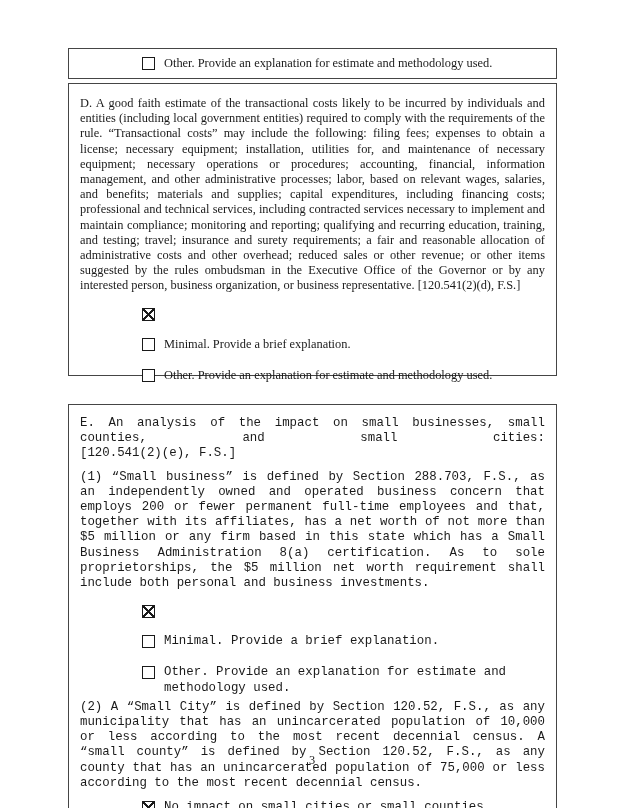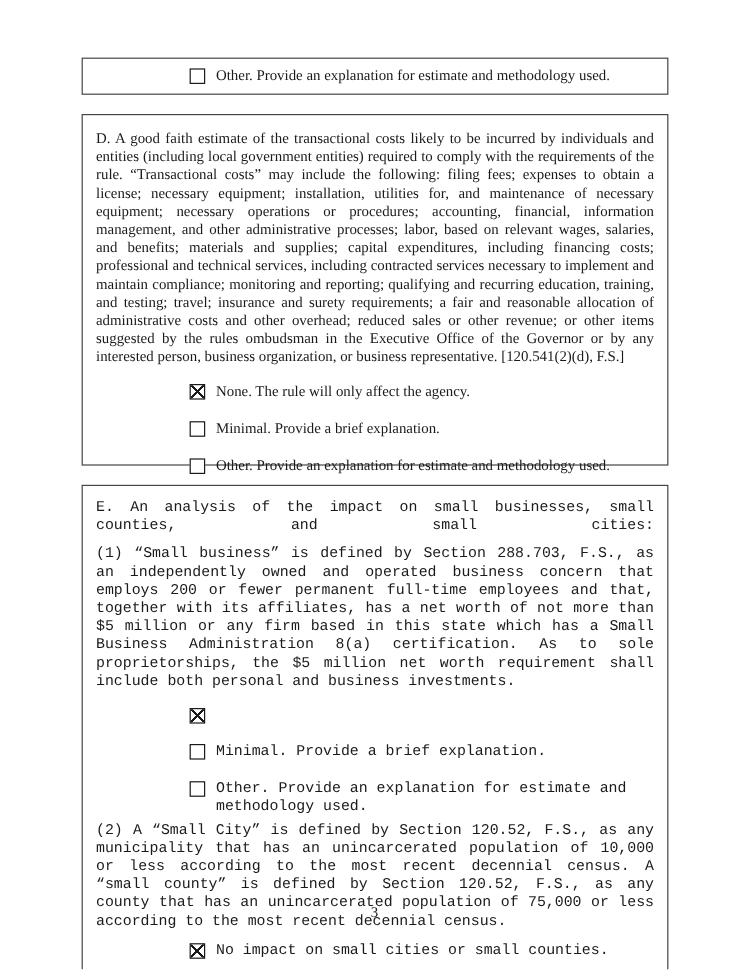--- a/index.html
+++ b/index.html
@@ -21,28 +21,28 @@
   }
   .box{
     position:absolute;
     left:68px;
     width:489px;
     border:1px solid var(--border,#454545);
     padding:0 11px;
     background:var(--paper,#fff);
   }
   #box-carryover{top:48px;height:31px;padding-top:7px;}
-  #box-d{top:95px;height:293px;padding-top:12px;}
+  #box-d{top:83px;height:293px;padding-top:12px;}
   #box-e{top:404px;height:413px;padding-top:11px;font-family:Liberation Mono, monospace;}
   .para{text-align:justify;}
   .just-line{text-align:justify;text-align-last:justify;}
   .opt{
     display:flex;
     align-items:flex-start;
-    margin-left:34px;
+    margin-left:18px;
     margin-top:16px;
     padding-left:44px;
   }
   .opt.first{margin-top:13px;}
   #box-carryover .opt{margin-top:0;}
   .cb{
     flex:none;
     width:13px;height:13px;
     border:1px solid var(--ink,#1a1a1a);
     margin-right:9px;
@@ -75,35 +75,35 @@
       <span class="cb"></span>
       <span class="opt-label">Other.  Provide an explanation for estimate and methodology used.</span>
     </div>
   </div>
 
   <div class="box" id="box-d">
     <div class="para">D. A good faith estimate of the transactional costs likely to be incurred by individuals and entities (including local government entities) required to comply with the requirements of the rule.  “Transactional costs” may include the following:  filing fees;  expenses to obtain a license; necessary equipment;  installation, utilities for, and maintenance of necessary equipment; necessary operations or procedures;  accounting, financial, information management, and other administrative processes;  labor, based on relevant wages, salaries, and benefits;  materials and supplies;  capital expenditures, including financing costs;  professional and technical services, including contracted services  necessary to implement and maintain compliance;  monitoring and reporting;  qualifying and recurring education, training, and testing;  travel;  insurance and surety requirements; a fair and reasonable allocation of administrative costs and other overhead; reduced sales or other revenue;  or other items suggested by the rules ombudsman in the Executive Office of the Governor or by any interested person, business organization, or business representative.  [120.541(2)(d), F.S.]</div>
 
     <div class="opt first">
       <span class="cb checked"></span>
-      <span class="opt-label">None.  The rule will only affect the agency.</span>
     </div>
     <div class="opt">
       <span class="cb"></span>
       <span class="opt-label">Minimal.  Provide a brief explanation.</span>
     </div>
     <div class="opt">
       <span class="cb"></span>
       <span class="opt-label">Other.  Provide an explanation for estimate and methodology used.</span>
     </div>
   </div>
 
   <div class="box" id="box-e">
     <div>
       <div class="just-line">E.   An analysis of the impact on small businesses, small counties, and small cities:</div>
+      <div>[120.541(2)(e), F.S.]</div>
     </div>
 
     <div class="para mt-blank">(1) “Small business” is defined by Section 288.703, F.S., as an independently owned and operated business concern that employs 200 or fewer permanent full-time employees and that, together with its affiliates, has a net worth of not more than $5 million or any firm based in this state which has a Small Business Administration 8(a) certification.  As to sole proprietorships, the $5 million net worth requirement shall include both personal and business investments.</div>
 
     <div class="opt first">
       <span class="cb checked"></span>
     </div>
     <div class="opt">
       <span class="cb"></span>
       <span class="opt-label">Minimal.  Provide a brief explanation.</span>

